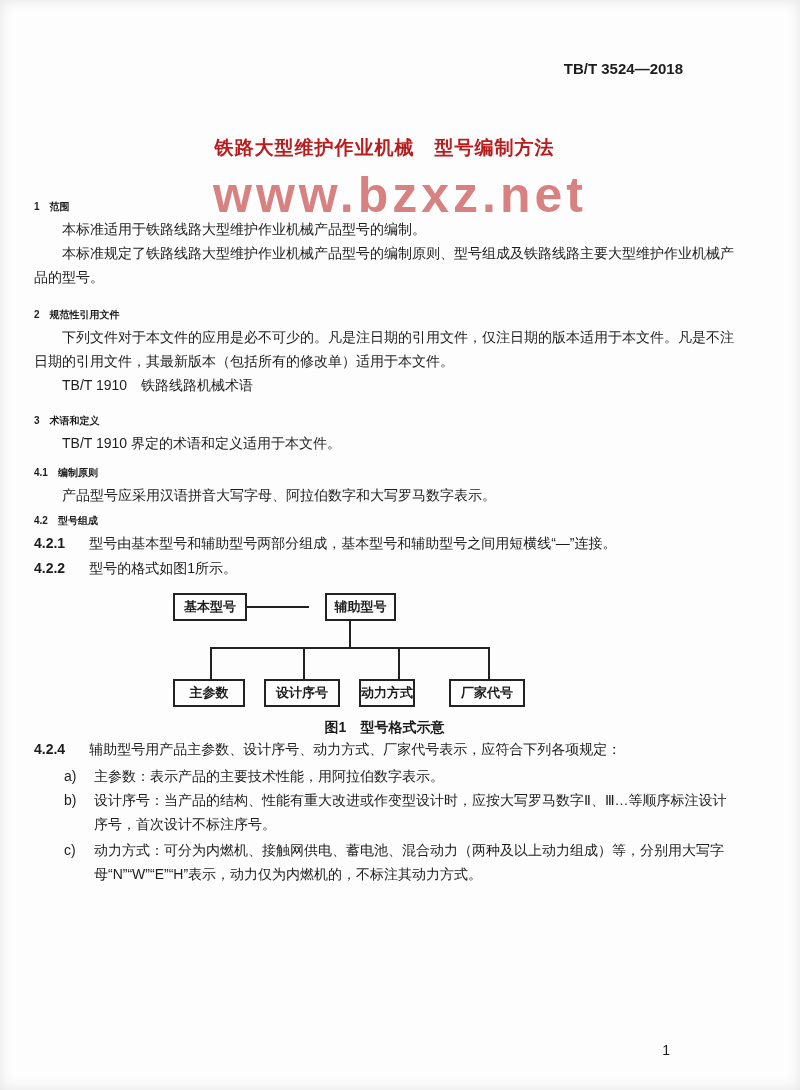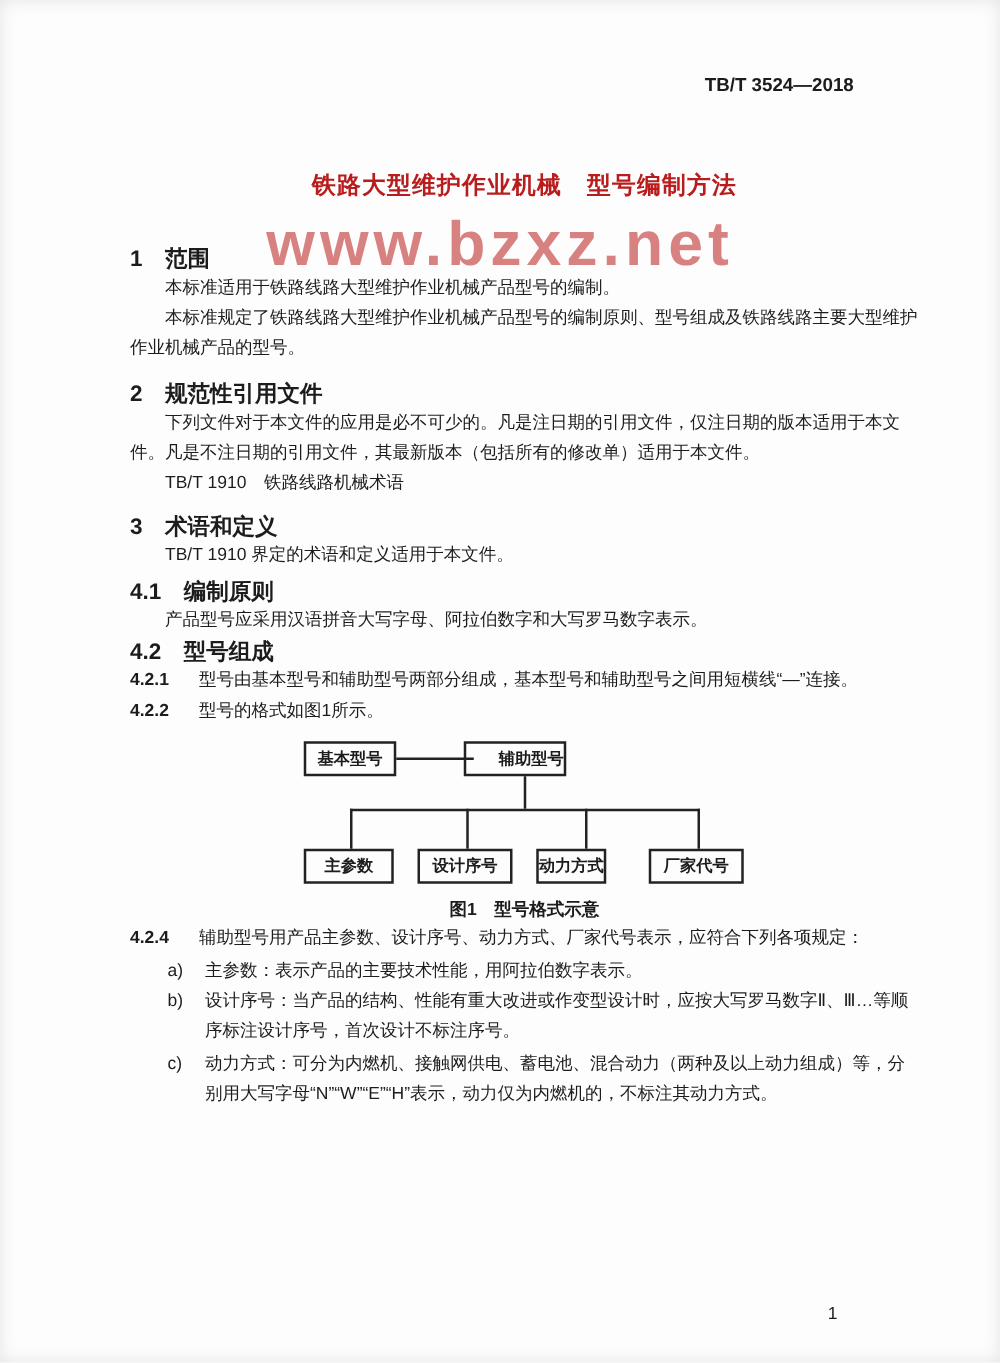--- a/index.html
+++ b/index.html
@@ -8,24 +8,24 @@
     width: 800px; height: 1090px; position: relative; overflow: hidden;
     background: #fdfdfd; color: #1c1c1c;
     font-family: "Liberation Sans", "DejaVu Sans", sans-serif;
     box-shadow: inset 0 0 14px rgba(0,0,0,.10);
   }
   .watermark {
     position: absolute; top: 166px; left: 50%; transform: translateX(-50%);
     font-size: 50px; font-weight: 700; letter-spacing: 4px; white-space: nowrap;
     color: #b91c1c; opacity: .55; z-index: 0;
   }
-  .content { position: relative; z-index: 1; padding: 0 65px 0 104px; }
+  .content { position: relative; z-index: 1; padding: 0 65px 0 34px; }
   .doc-number { padding-top: 60px; padding-right: 52px; text-align: right; font-weight: 700; font-size: 15px; }
   .title { margin-top: 58px; text-align: center; font-size: 19px; font-weight: 700; letter-spacing: 1px; color: #b91c1c; }
-  .h { font-weight: 700; font-size: 18px; line-height: 20px; }
+  .h { font-weight: 700; font-size: 10px; line-height: 20px; }
   .mt36 { margin-top: 36px; } .mt16 { margin-top: 16px; } .mt14 { margin-top: 14px; }
   .mt12 { margin-top: 12px; } .mt10 { margin-top: 10px; } .mt8 { margin-top: 8px; }
   .mt4 { margin-top: 4px; } .mt2 { margin-top: 2px; }
   .p { font-size: 14px; line-height: 24px; text-indent: 2em; margin-top: 0; }
   .clause { font-size: 14px; line-height: 25px; margin-top: 0; }
   .clause .num { font-weight: 700; margin-right: 24px; }
   .figure { position: relative; height: 116px; margin-top: 12px; }
   .fbox {
     position: absolute; border: 2px solid #222; height: 28px; line-height: 24px;
     text-align: center; font-weight: 700; font-size: 13px; background: transparent;
@@ -64,21 +64,21 @@
     <p class="p">产品型号应采用汉语拼音大写字母、阿拉伯数字和大写罗马数字表示。</p>
 
     <div class="h mt4">4.2　型号组成</div>
 
     <p class="clause"><span class="num">4.2.1</span><span>型号由基本型号和辅助型号两部分组成，基本型号和辅助型号之间用短横线“—”连接。</span></p>
 
     <p class="clause"><span class="num">4.2.2</span><span>型号的格式如图1所示。</span></p>
 
     <div class="figure">
       <div class="fbox" style="left:139px; top:0; width:74px;">基本型号</div>
-      <div class="fbox" style="left:267px; top:0; width:82px;text-align:right;">辅助型号</div>
+      <div class="fbox" style="left:291px; top:0; width:71px;">辅助型号</div>
 
       <div class="hline" style="left:213px; top:13px; width:62px;"></div>
       <div class="vline" style="left:315px; top:28px; height:26px;"></div>
       <div class="hline" style="left:176px; top:54px; width:280px;"></div>
       <div class="vline" style="left:176px; top:54px; height:32px;"></div>
       <div class="vline" style="left:269px; top:54px; height:32px;"></div>
       <div class="vline" style="left:364px; top:54px; height:32px;"></div>
       <div class="vline" style="left:454px; top:54px; height:32px;"></div>
 
       <div class="fbox" style="left:139px; top:86px; width:72px;">主参数</div>

